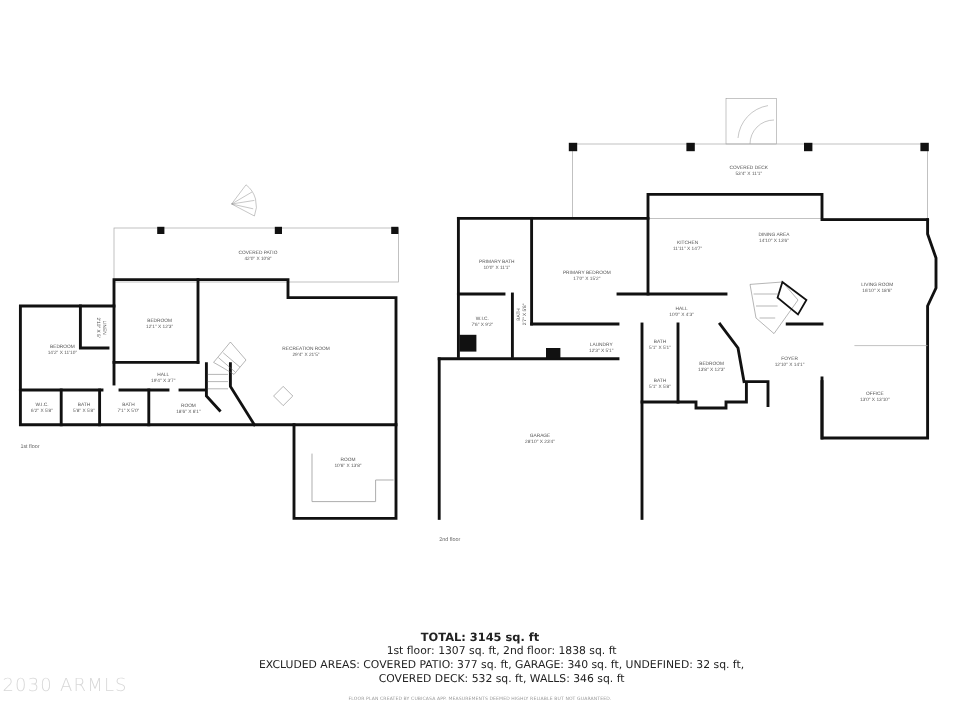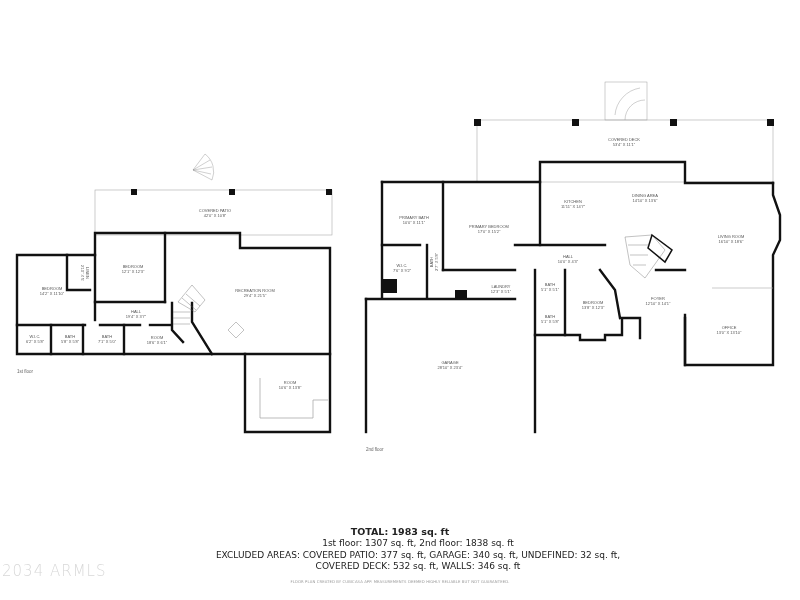--- a/index.html
+++ b/index.html
@@ -136,20 +136,20 @@
 <div class="lbl" style="left:501px;top:289px;"><span>LAUNDRY</span><span class="d">12'3" x 5'1"</span></div>
 <div class="lbl" style="left:550px;top:287px;"><span>BATH</span><span class="d">5'1" x 5'1"</span></div>
 <div class="lbl" style="left:550px;top:319px;"><span>BATH</span><span class="d">5'1" x 5'8"</span></div>
 <div class="lbl" style="left:593px;top:305px;"><span>BEDROOM</span><span class="d">13'8" x 12'3"</span></div>
 <div class="lbl" style="left:658px;top:301px;"><span>FOYER</span><span class="d">12'10" x 14'1"</span></div>
 <div class="lbl" style="left:729px;top:330px;"><span>OFFICE</span><span class="d">13'0" x 13'10"</span></div>
 <div class="lbl" style="left:450px;top:365px;"><span>GARAGE</span><span class="d">28'10" x 23'4"</span></div>
 <div class="floor-label" style="left:366px;top:447px;">2nd floor</div>
 
 <div class="summary">
-  <div class="total">TOTAL: 1983 sq. ft</div>
+  <div class="total">TOTAL: 3145 sq. ft</div>
   <div class="line">1st floor: 1307 sq. ft, 2nd floor: 1838 sq. ft</div>
   <div class="line">EXCLUDED AREAS: COVERED PATIO: 377 sq. ft, GARAGE: 340 sq. ft, UNDEFINED: 32 sq. ft,</div>
   <div class="line">COVERED DECK: 532 sq. ft, WALLS: 346 sq. ft</div>
   <div class="disclaimer">FLOOR PLAN CREATED BY CUBICASA APP. MEASUREMENTS DEEMED HIGHLY RELIABLE BUT NOT GUARANTEED.</div>
 </div>
 
-<div class="watermark">2034 ARMLS</div>
+<div class="watermark">2030 ARMLS</div>
 
 </body></html>

